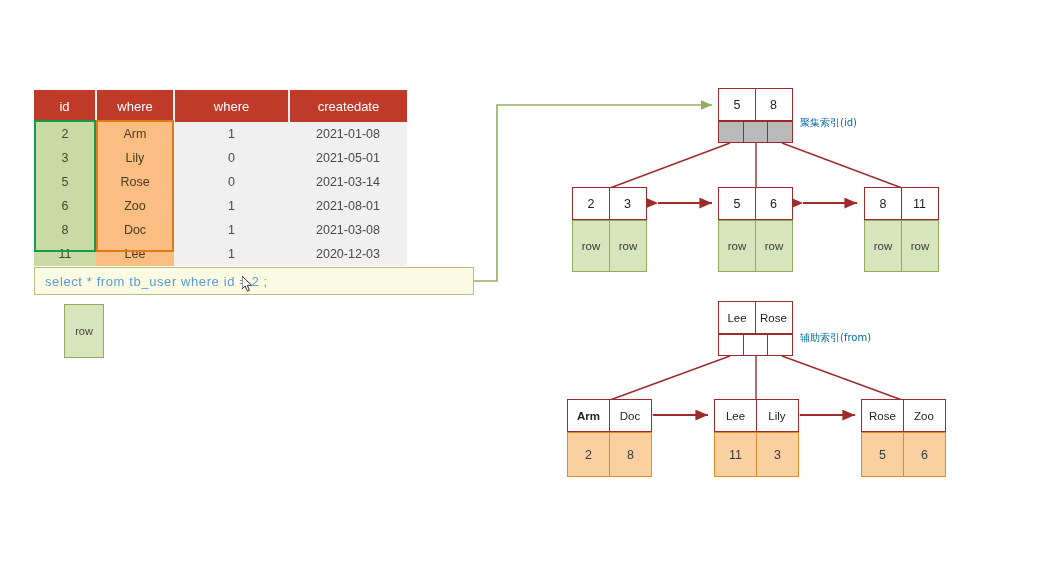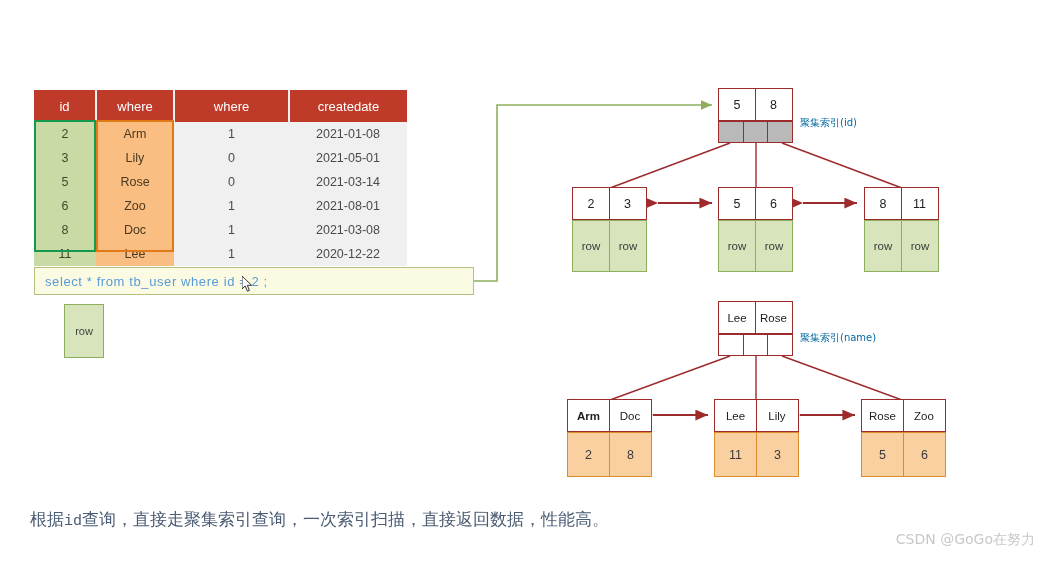--- a/index.html
+++ b/index.html
@@ -166,21 +166,21 @@
         <tr>
           <td class="c-id">8</td>
           <td class="c-name">Doc</td>
           <td>1</td>
           <td>2021-03-08</td>
         </tr>
         <tr>
           <td class="c-id">11</td>
           <td class="c-name">Lee</td>
           <td>1</td>
-          <td>2020-12-22</td>
+          <td>2020-12-03</td>
         </tr>
       </tbody>
     </table>
     <div class="hl-id"></div>
     <div class="hl-name"></div>
   </div>
 
   <div class="sqlbox">
     <span class="txt">select * from  tb_user  where  id = 2 ;</span>
   </div>
@@ -282,21 +282,21 @@
     <div class="vrow">
       <div class="vcell" style="width:38px;height:33px;font-size:11.5px;">Lee</div>
       <div class="vcell" style="width:38px;height:33px;font-size:11.5px;">Rose</div>
     </div>
     <div class="prow white">
       <div class="pcell" style="width:26px;height:22px;"></div>
       <div class="pcell" style="width:26px;height:22px;"></div>
       <div class="pcell" style="width:26px;height:22px;"></div>
     </div>
   </div>
-  <div class="lbl" style="left:800px;top:331px;">聚集索引(name)</div>
+  <div class="lbl" style="left:800px;top:331px;">辅助索引(from)</div>
 
   <div class="node" style="left:567px;top:399px;">
     <div class="vrow">
       <div class="vcell bold" style="width:43px;height:33px;font-size:11.5px;">Arm</div>
       <div class="vcell" style="width:43px;height:33px;font-size:11.5px;">Doc</div>
     </div>
     <div class="drow orange">
       <div class="dcell" style="width:43px;height:45px;font-size:12.5px;">2</div>
       <div class="dcell" style="width:43px;height:45px;font-size:12.5px;">8</div>
     </div>
@@ -317,18 +317,14 @@
     <div class="vrow">
       <div class="vcell" style="width:43px;height:33px;font-size:11.5px;">Rose</div>
       <div class="vcell" style="width:43px;height:33px;font-size:11.5px;">Zoo</div>
     </div>
     <div class="drow orange">
       <div class="dcell" style="width:43px;height:45px;font-size:12.5px;">5</div>
       <div class="dcell" style="width:43px;height:45px;font-size:12.5px;">6</div>
     </div>
   </div>
 
-  <div class="footer">
-    <span>根据</span><span class="mono">id</span><span>查询，直接走聚集索引查询，一次索引扫描，直接返回数据，性能高。</span>
-  </div>
-
-  <div class="wm">CSDN @GoGo在努力</div>
+
 </div>
 
 </body></html>

